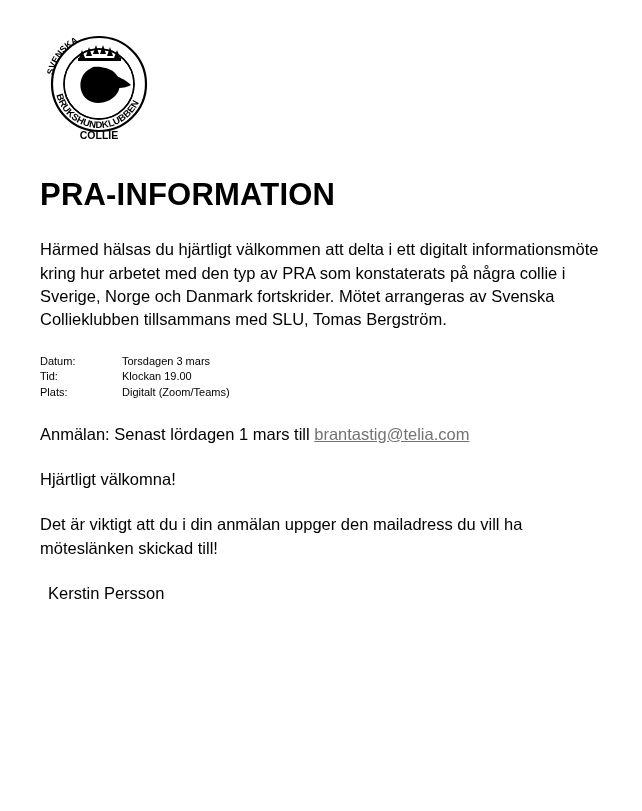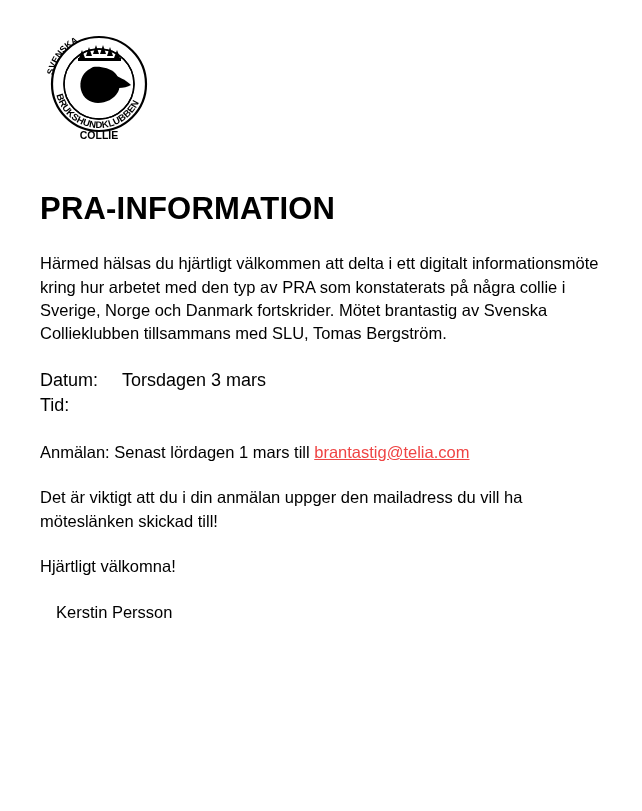--- a/index.html
+++ b/index.html
@@ -25,57 +25,57 @@
   .logo-wrap {
     position: absolute;
     left: 38px;
     top: 22px;
     width: 122px;
     height: 118px;
   }
   .content {
     position: absolute;
     left: 40px;
-    top: 192px;
+    top: 178px;
     width: 570px;
   }
   h1.doc-title {
     font-size: 31px;
     font-weight: bold;
     letter-spacing: 0.2px;
     margin: 0 0 26px 0;
     line-height: 1.1;
   }
   p.para {
     font-size: 16.5px;
     line-height: 1.42;
     margin: 0 0 22px 0;
   }
   .details {
     margin: 0 0 22px 0;
   }
   .details-row {
     display: flex;
-    font-size: 18px;
+    font-size: 11px;
     line-height: 1.42;
   }
   .details-label {
     width: 82px;
     flex: 0 0 82px;
   }
   .details-value {
     flex: 1 1 auto;
   }
   .signoff {
     font-size: 16.5px;
     line-height: 1.42;
-    margin: 16px;
+    margin: 8px;
   }
   a.mail-link {
-    color: #ef4444;
+    color: #737373;
   }
   .tight {
     margin-bottom: 4px;
   }
 </style>
 </head>
 <body>
 
 <div class="page">
 
@@ -110,35 +110,40 @@
         <textPath href="#arcBottom" startOffset="8%">BRUKSHUNDKLUBBEN</textPath>
       </text>
       <text x="61" y="117" text-anchor="middle" font-family="Liberation Sans, sans-serif" font-size="10.5" font-weight="bold" fill="#000">COLLIE</text>
     </svg>
   </div>
 
   <div class="content">
 
     <h1 class="doc-title">PRA-INFORMATION</h1>
 
-    <p class="para">Härmed hälsas du hjärtligt välkommen att delta i ett digitalt informationsmöte kring hur arbetet med den typ av PRA som konstaterats på några collie i Sverige, Norge och Danmark fortskrider. Mötet brantastig av Svenska Collieklubben tillsammans med SLU, Tomas Bergström.</p>
+    <p class="para">Härmed hälsas du hjärtligt välkommen att delta i ett digitalt informationsmöte kring hur arbetet med den typ av PRA som konstaterats på några collie i Sverige, Norge och Danmark fortskrider. Mötet arrangeras av Svenska Collieklubben tillsammans med SLU, Tomas Bergström.</p>
 
 
     <div class="details">
       <div class="details-row">
         <span class="details-label">Datum:</span>
         <span class="details-value">Torsdagen 3 mars</span>
       </div>
       <div class="details-row">
         <span class="details-label">Tid:</span>
+        <span class="details-value">Klockan 19.00</span>
+      </div>
+      <div class="details-row">
+        <span class="details-label">Plats:</span>
+        <span class="details-value">Digitalt (Zoom/Teams)</span>
       </div>
     </div>
 
     <p class="para"><span>Anmälan: Senast lördagen 1 mars till </span><a class="mail-link" href="#">brantastig@telia.com</a></p>
 
+    <p class="para">Hjärtligt välkomna!</p>
+
     <p class="para">Det är viktigt att du i din anmälan uppger den mailadress du vill ha möteslänken skickad till!</p>
-
-    <p class="para">Hjärtligt välkomna!</p>
 
     <p class="signoff tight">Kerstin Persson</p>
 
   </div>
 </div>
 
 </body></html>

